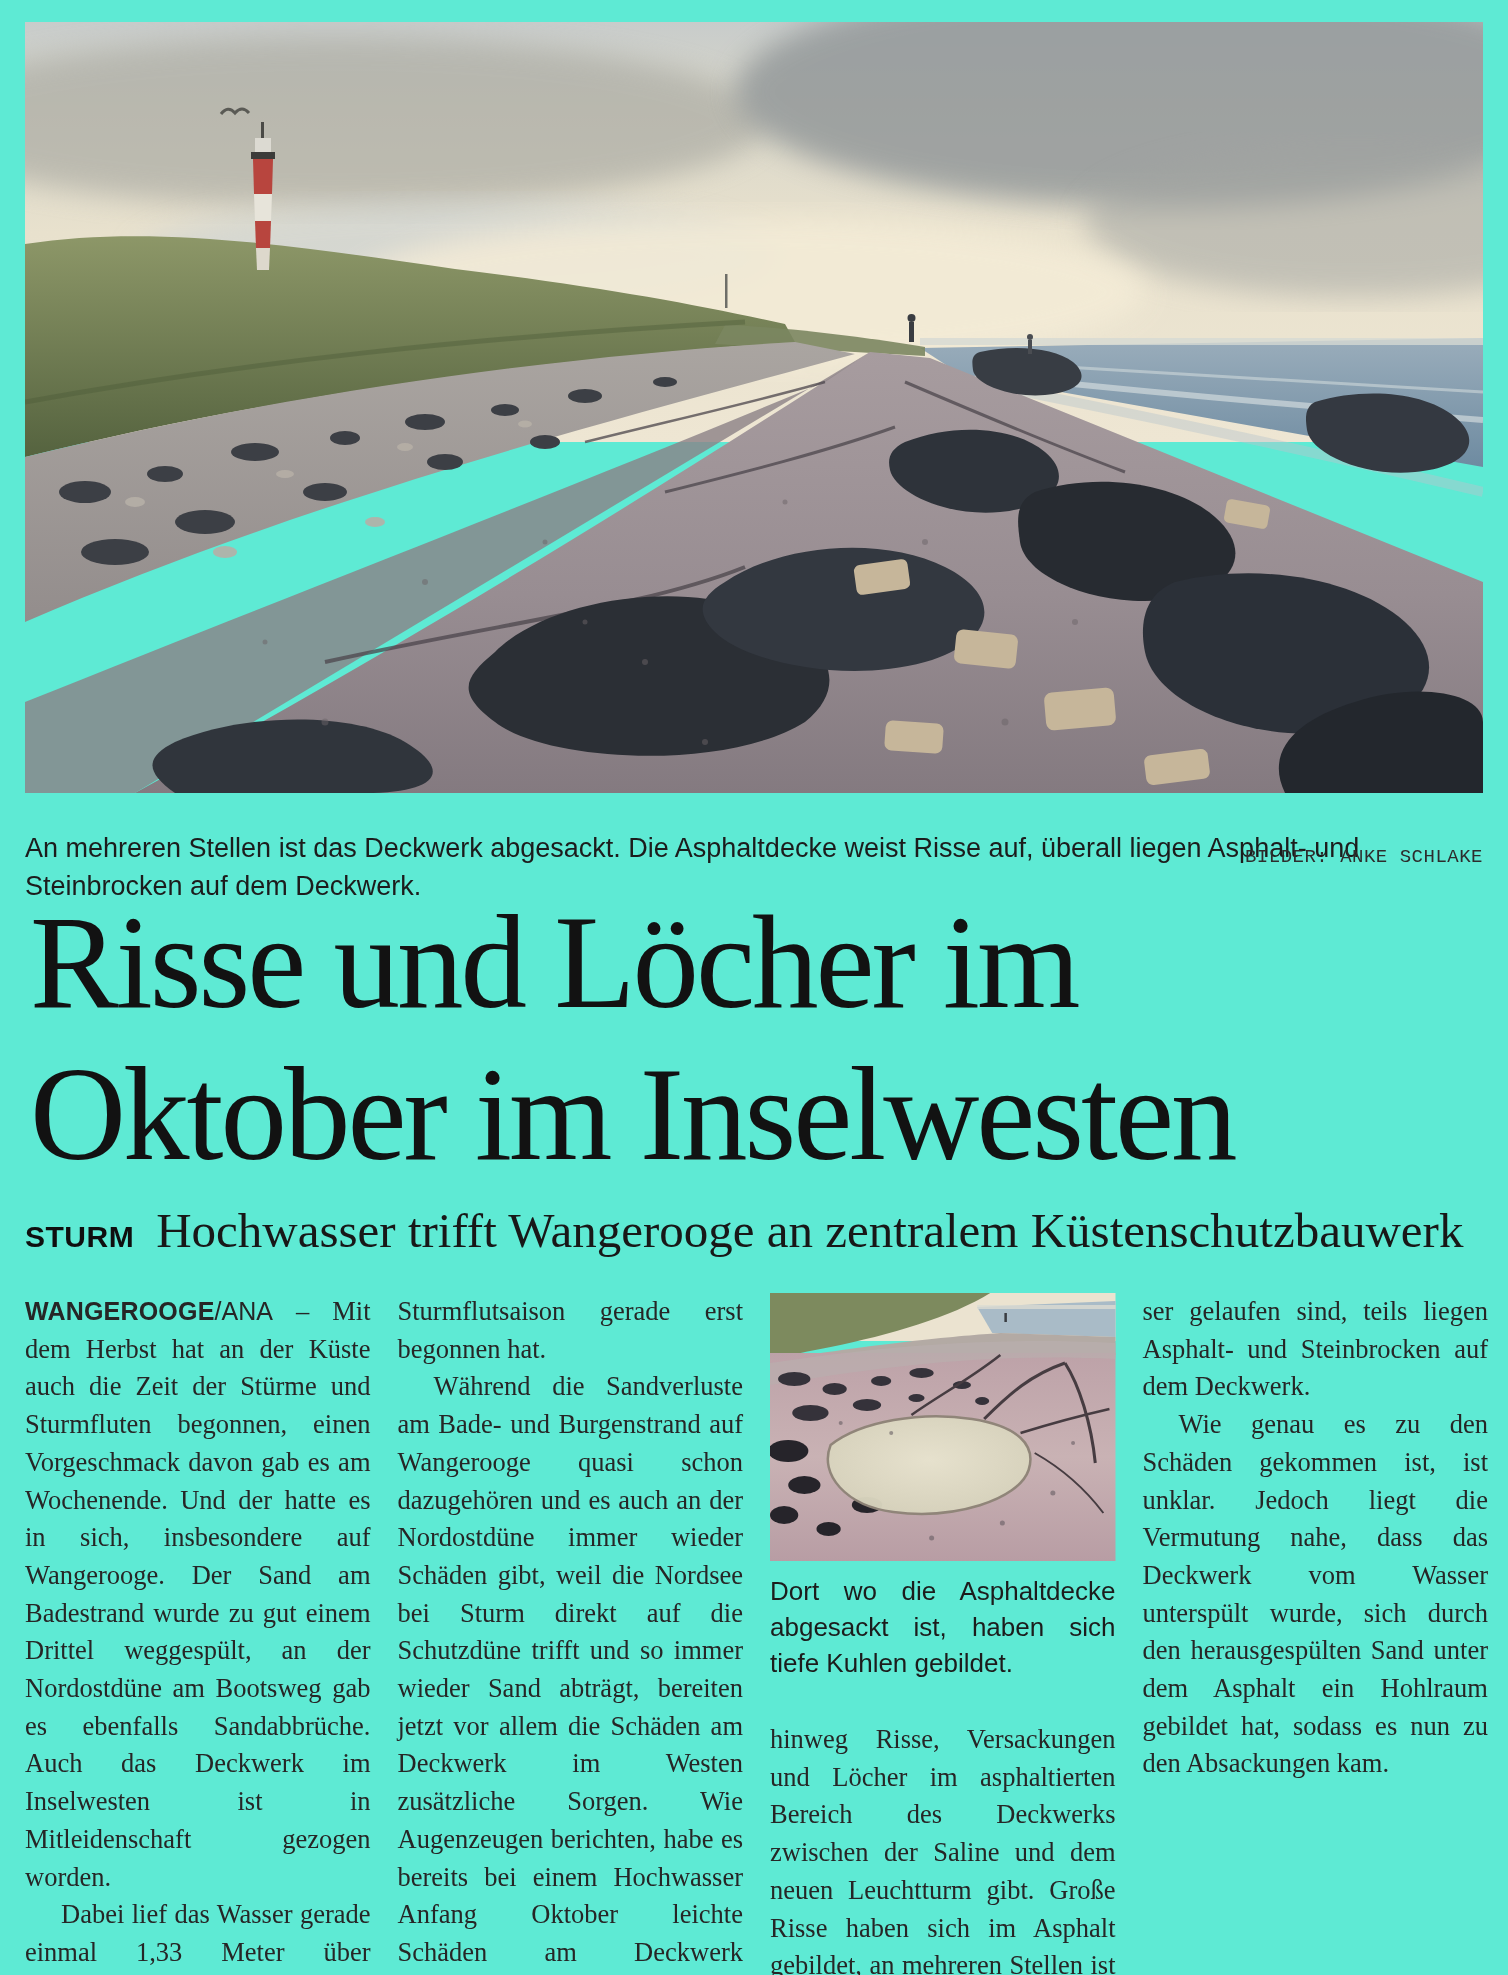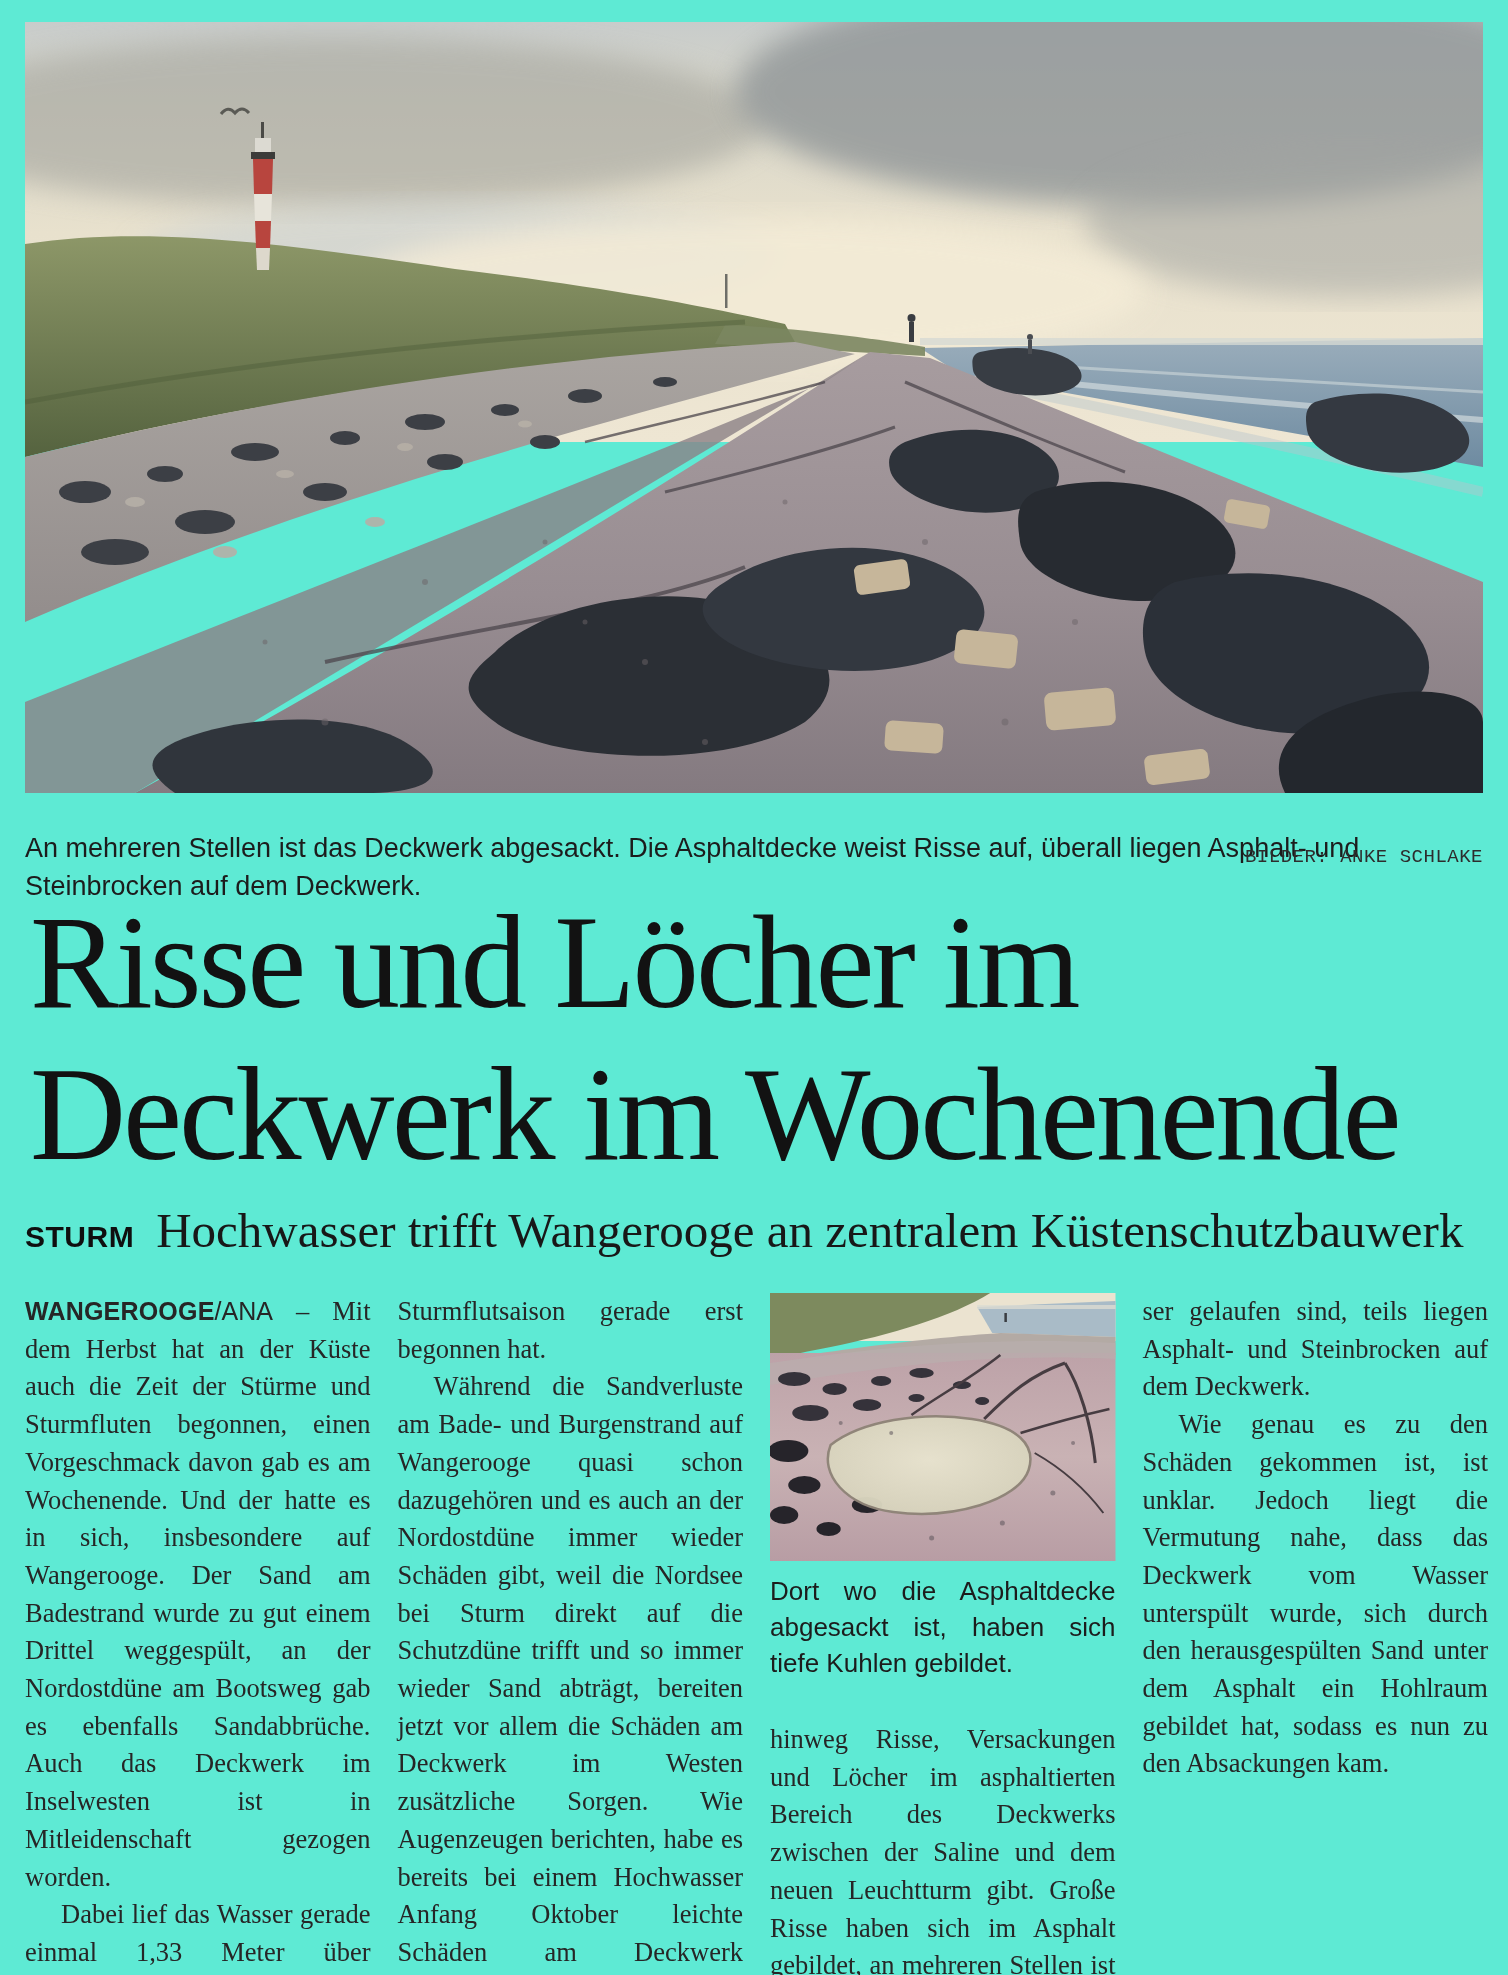--- a/index.html
+++ b/index.html
@@ -196,21 +196,21 @@
         <rect x="700" y="252" width="2.5" height="34" fill="#6e6e68"></rect>
       </g>
     </svg>
   </div>
 
   <p class="hero-caption">An mehreren Stellen ist das Deckwerk abgesackt. Die Asphaltdecke weist Risse auf, überall liegen Asphalt- und Steinbrocken auf dem Deckwerk.</p>
   <div class="credit">BILDER: ANKE SCHLAKE</div>
 
   <h1 class="headline" style="margin:8px;">
     <span>Risse und Löcher im</span><br>
-    <span>Deckwerk im Wochenende</span>
+    <span>Oktober im Inselwesten</span>
   </h1>
 
   <div class="subhead">
     <span class="kicker">STURM</span>
     <span class="subhead-text">Hochwasser trifft Wangerooge an zentralem Küstenschutzbauwerk</span>
   </div>
 
   <section class="columns">
     <div class="col">
         <div class="col-text">

